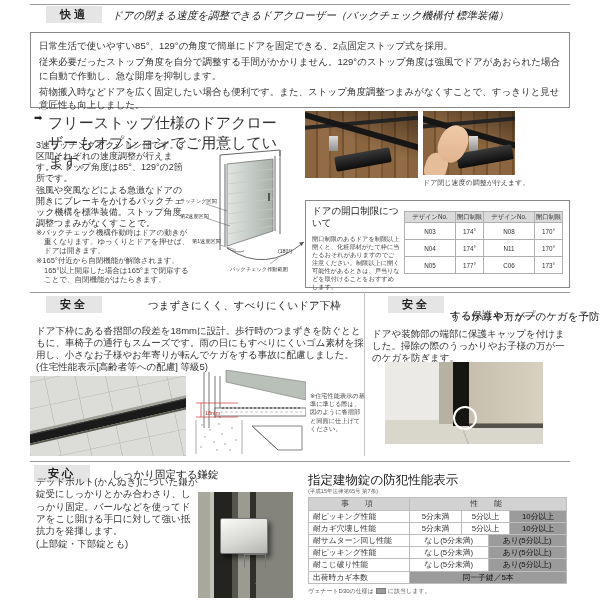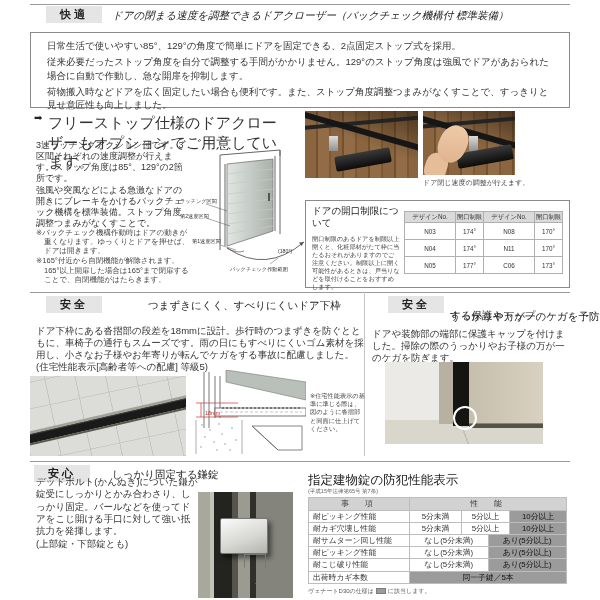--- a/index.html
+++ b/index.html
@@ -12,21 +12,21 @@
   .rule { position:absolute; height:1px; background:#9a9a9a; }
   .vrule { position:absolute; width:1px; background:#c4c4c4; }
   .badge {
     position:absolute; width:56px; height:17px; background:#e5e5e5; color:#222;
     font-weight:bold; font-size:11px; line-height:17px; text-align:center; letter-spacing:3px;
   }
   .sec-title { position:absolute; font-size:10.5px; color:#222; white-space:nowrap; }
 
   
   .intro-box { position:absolute; left:30px; top:32px; width:540px; height:76px;
-    border:1px solid #8a8a8a; padding:6px 16px; font-size:9.5px; line-height:1.4; }
+    border:1px solid #8a8a8a; padding:6px 8px; font-size:9.5px; line-height:1.4; }
   .intro-box p { margin-bottom:3px; }
   .arrow-ic { position:absolute; left:34px; top:112px; font-size:10px; color:#222; }
   .opt-note { position:absolute; left:48px; top:113px; width:234px; font-size:15px; line-height:1.3; }
   .lcol-body { position:absolute; left:36px; top:140px; width:150px; font-size:9px; line-height:1.24; }
   .lcol-notes { position:absolute; left:36px; top:228px; width:154px; font-size:7.5px; line-height:1.22; color:#444; }
   .lcol-notes p { padding-left:8px; text-indent:-8px; margin-bottom:1px; }
 
   .photo { position:absolute; overflow:hidden; }
   .wood { background:repeating-linear-gradient(90deg,#8a6540 0 11px,#74512e 11px 13px,#916c46 13px 24px,#7c5834 24px 26px); }
   .wood::before { content:""; position:absolute; inset:0;

